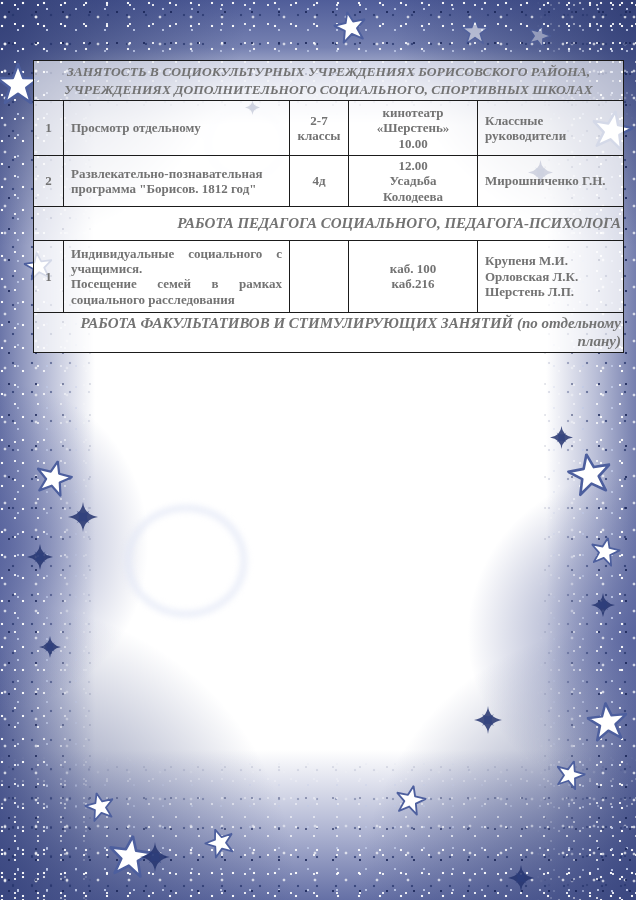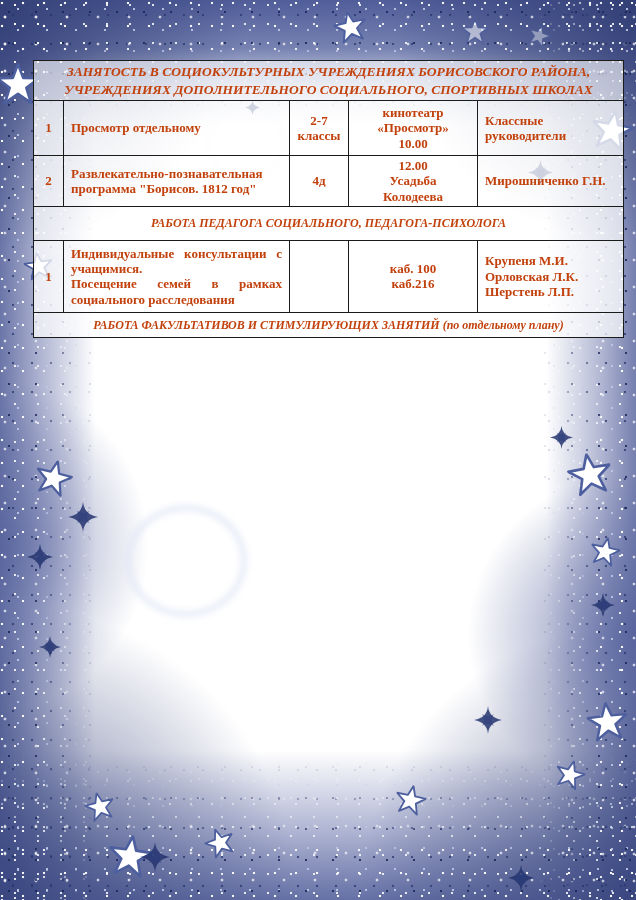--- a/index.html
+++ b/index.html
@@ -37,25 +37,25 @@
   .gl-bottom{left:0;bottom:0;right:0;height:145px;
     -webkit-mask-image:linear-gradient(to top,#000 30%,transparent 100%);mask-image:linear-gradient(to top,#000 30%,transparent 100%);}
   .gl-left{left:0;top:0;bottom:0;width:100px;
     -webkit-mask-image:linear-gradient(to right,#000 30%,transparent 100%);mask-image:linear-gradient(to right,#000 30%,transparent 100%);}
   .gl-right{right:0;top:0;bottom:0;width:100px;
     -webkit-mask-image:linear-gradient(to left,#000 30%,transparent 100%);mask-image:linear-gradient(to left,#000 30%,transparent 100%);}
 
   .ring{border-radius:50%;border:6px solid rgba(224,230,245,.75);filter:blur(3px);}
 
   
-  .doc-table{position:absolute;left:33px;top:60px;width:590px;border-collapse:collapse;table-layout:fixed;color:#c2410c;}
+  .doc-table{position:absolute;left:33px;top:60px;width:590px;border-collapse:collapse;table-layout:fixed;color:#737373;}
   .doc-table td{border:1px solid #1b1b1b;background:rgba(255,255,255,.76);
     font-weight:bold;font-size:13px;line-height:1.18;padding:2px 6px;vertical-align:middle;}
   td.title-cell{font-style:italic;text-align:center;font-size:13.5px;line-height:1.32;background:rgba(255,255,255,.6);height:37px;padding:1px 2px;}
-  td.section-cell{font-style:italic;text-align:center;font-size:12px;background:rgba(255,255,255,.7);padding:2px 2px;}
+  td.section-cell{font-style:italic;text-align:right;font-size:15px;background:rgba(255,255,255,.7);padding:2px 2px;}
   td.num{text-align:center;padding:2px 2px;}
   td.grade{text-align:center;padding:2px 2px;margin-left:40px;}
   td.venue{text-align:center;padding:2px 3px;}
   td.resp{text-align:left;padding:2px 7px;margin-top:16px;}
   td.act{text-align:left;padding:2px 7px;}
   td.act .par{text-align:justify;}
   tr.r1 td{height:50px;}
   tr.r2 td{height:45px;}
   tr.rs2 td{height:29px;}
   tr.r3 td{height:67px;}
@@ -197,21 +197,21 @@
       </tr>
       <tr class="r1">
         <td class="num">1</td>
         <td class="act">Просмотр отдельному</td>
         <td class="grade">
           <div>2-7</div>
           <div>классы</div>
         </td>
         <td class="venue">
           <div>кинотеатр</div>
-          <div>«Просмотр»</div>
+          <div>«Шерстень»</div>
           <div>10.00</div>
         </td>
         <td class="resp">
           <div>Классные</div>
           <div>руководители</div>
         </td>
       </tr>
       <tr class="r2">
         <td class="num">2</td>
         <td class="act">Развлекательно-познавательная программа "Борисов. 1812 год"</td>
@@ -222,21 +222,21 @@
           <div>Колодеева</div>
         </td>
         <td class="resp">Мирошниченко Г.Н.</td>
       </tr>
       <tr class="rs2">
         <td class="section-cell" colspan="5">РАБОТА ПЕДАГОГА СОЦИАЛЬНОГО, ПЕДАГОГА-ПСИХОЛОГА</td>
       </tr>
       <tr class="r3">
         <td class="num">1</td>
         <td class="act">
-          <div class="par">Индивидуальные консультации с учащимися.</div>
+          <div class="par">Индивидуальные социального с учащимися.</div>
           <div class="par">Посещение семей в рамках социального расследования</div>
         </td>
         <td class="grade"></td>
         <td class="venue">
           <div>каб. 100</div>
           <div>каб.216</div>
         </td>
         <td class="resp">
           <div>Крупеня М.И.</div>
           <div>Орловская Л.К.</div>

